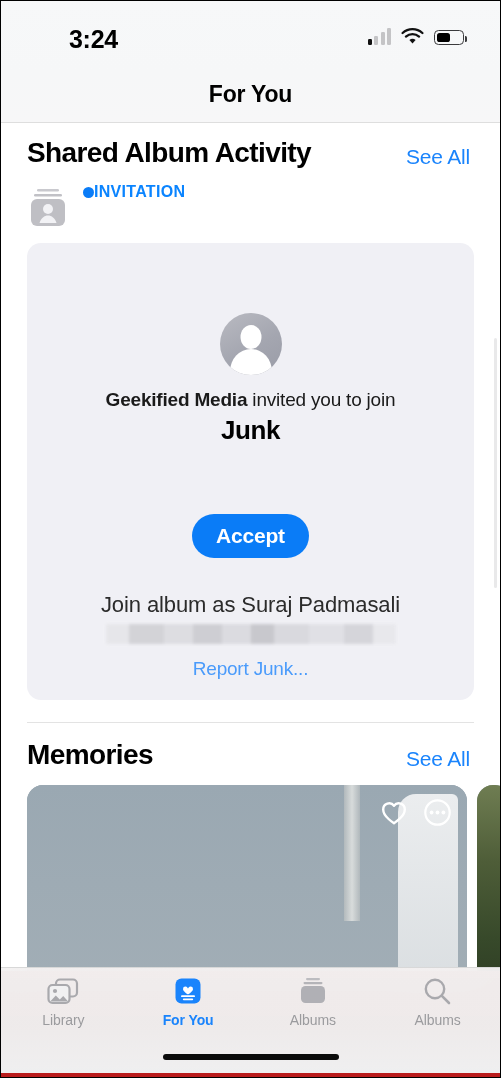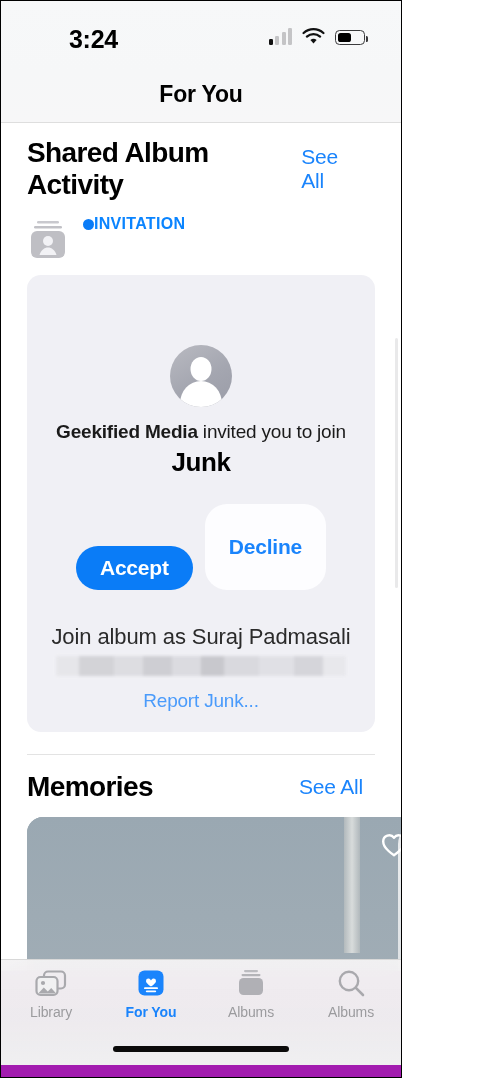--- a/index.html
+++ b/index.html
@@ -8,23 +8,23 @@
     width: 501px;
     height: 1078px;
     overflow: hidden;
     background: #ffffff;
     font-family: "Liberation Sans", sans-serif;
     -webkit-font-smoothing: antialiased;
   }
 
   .phone {
     position: relative;
-    width: 402px;
+    width: 501px;
     height: 1078px;
-    background: #a21caf;
+    background: #b91c1c;
     overflow: hidden;
     border: 1px solid #000;
   }
 
   
   .status-bar {
     position: relative;
     height: 70px;
     background: linear-gradient(180deg, #f7f8f9 0%, #f6f7f8 100%);
     display: flex;
@@ -109,23 +109,23 @@
     top: 122px;
     left: 0;
     right: 0;
     bottom: 106px;
     background: #fff;
     overflow: hidden;
   }
 
   .section-head {
     display: flex;
-    align-items: center;
+    align-items: flex-end;
     justify-content: space-between;
-    padding: 14px 38px 0 26px;
+    padding: 14px 30px 0 26px;
   }
   .section-title {
     font-size: 28px;
     font-weight: bold;
     letter-spacing: -0.6px;
     color: #000;
   }
   .see-all {
     font-size: 21px;
     color: #1a84fc;
@@ -324,21 +324,21 @@
     right: 16px;
     display: flex;
     gap: 16px;
     align-items: center;
   }
   .icon-btn { cursor: pointer; line-height: 0; }
 
   
   .tab-bar {
     position: absolute;
-    left: 0; right: 0; bottom: 12px;
+    left: 0; right: 0; bottom: 4px;
     height: 106px;
     background: linear-gradient(180deg, rgba(243,243,243,0.97) 0%, rgba(239,239,239,0.98) 55%, #efeff0 100%);
     border-top: 1px solid #d8d8d8;
     backdrop-filter: blur(12px);
   }
   .tabs {
     display: flex;
     height: 72px;
     padding-top: 8px;
   }
@@ -440,21 +440,20 @@
         <div class="head"></div>
         <div class="body"></div>
       </div>
       <div class="invite-line1">
         <b>Geekified Media</b><span> invited you to join</span>
       </div>
       <div class="invite-album">Junk</div>
 
       <div class="btn-row">
         <button class="btn btn-accept">Accept</button>
-        <button class="btn btn-decline">Decline</button>
       </div>
 
       <div class="join-as">Join album as Suraj Padmasali</div>
       <div class="redacted"></div>
       <div class="report-junk">Report Junk...</div>
     </div>
 
     <div class="divider"></div>
 
     <div class="section-head memories-head">

